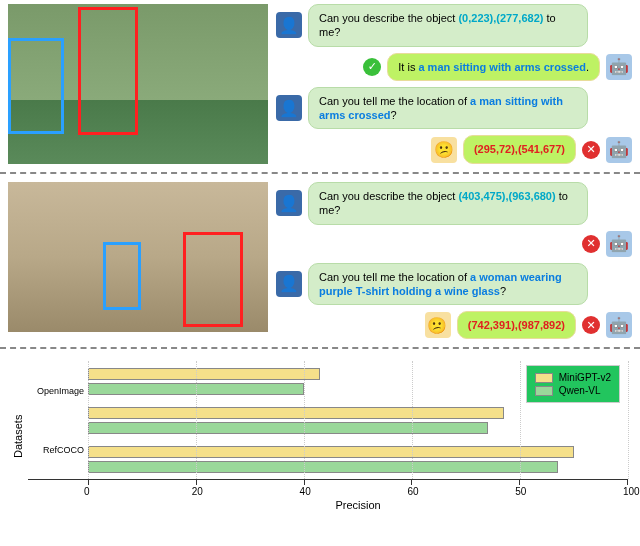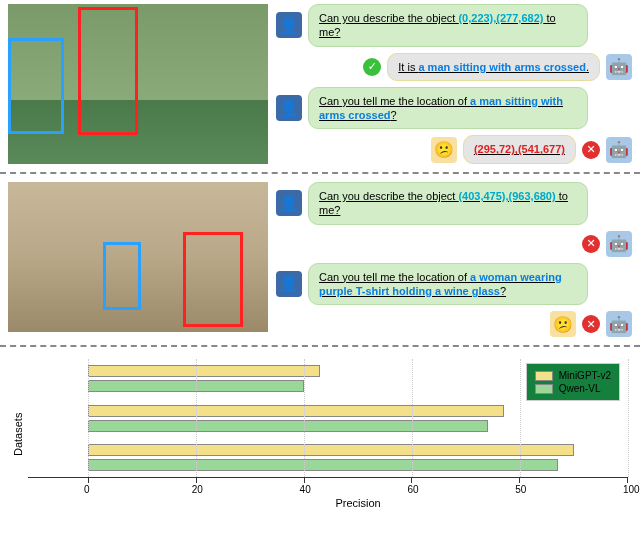--- a/index.html
+++ b/index.html
@@ -12,23 +12,23 @@
 .photo-bg { background: linear-gradient(to bottom, #7a9a6a 0%, #8aaa7a 60%, #4a7a4a 60%, #5a8a5a 100%); }
 .photo-bg2 { background: linear-gradient(to bottom, #c8b89a 0%, #b8a888 50%, #9a8a6a 100%); }
 .bbox { position: absolute; border: 3px solid; }
 .bbox-blue { border-color: #2aa0ff; }
 .bbox-red { border-color: #ff2020; }
 
 .chat-col { flex: 1; display: flex; flex-direction: column; gap: 6px; }
 .chat-row { display: flex; align-items: center; gap: 6px; }
 .chat-row.right { justify-content: flex-end; }
 
-.bubble { padding: 6px 10px; border-radius: 10px; line-height: 1.3; max-width: 280px; text-decoration: underline; }
+.bubble { padding: 6px 10px; border-radius: 10px; line-height: 1.3; max-width: 280px; }
 .bubble.green { background: #d4edc9; border: 1px solid #b8dca8; }
-.bubble.yellow { background: #e5e5e5; border: 1px solid #e8dc9a; }
+.bubble.yellow { background: #bef264; border: 1px solid #e8dc9a; }
 .bubble .hl-blue { color: #0a7de0; font-weight: bold; }
 .bubble .hl-cyan { color: #00a8c8; font-weight: bold; }
 .bubble .hl-red { color: #e02020; font-weight: bold; }
 
 .avatar { width: 26px; height: 26px; flex-shrink: 0; border-radius: 4px; display: flex; align-items: center; justify-content: center; font-size: 16px; }
 .avatar.user { background: #3a6aa8; color: #fff; }
 .avatar.robot { background: #a8c8e8; color: #4a6a9a; }
 .avatar.confused { background: #f8e0a0; color: #8a6a2a; }
 
 .badge { width: 18px; height: 18px; border-radius: 50%; display: flex; align-items: center; justify-content: center; font-size: 11px; color: #fff; flex-shrink: 0; }
@@ -44,21 +44,21 @@
 .ytick-labels div { flex: 1; display: flex; align-items: center; justify-content: flex-end; }
 .bars-zone { flex: 1; position: relative; display: flex; flex-direction: column; }
 .bar-group { flex: 1; display: flex; flex-direction: column; justify-content: center; gap: 3px; padding: 6px 0; }
 .bar { height: 12px; border: 1px solid #888; }
 .bar.yellow { background: #f5e08a; }
 .bar.green { background: #9ad89a; }
 .xticks { display: flex; margin-left: 60px; font-size: 10px; }
 .xticks div { flex: 1; text-align: left; border-left: 1px solid #333; height: 5px; position: relative; }
 .xticks div span { position: absolute; top: 6px; left: -5px; }
 .xlabel { text-align: center; font-size: 11px; margin-top: 14px; margin-left: 60px; }
-.legend { position: absolute; right: 20px; top: 12px; background: #15803d; border: 1px solid #ccc; padding: 4px 8px; font-size: 10px; }
+.legend { position: absolute; right: 20px; top: 12px; background: #22c55e; border: 1px solid #ccc; padding: 4px 8px; font-size: 10px; }
 .legend-row { display: flex; align-items: center; gap: 6px; margin: 2px 0; }
 .legend-sw { width: 18px; height: 10px; border: 1px solid #888; }
 
 .gridline { position: absolute; top: 0; bottom: 0; border-left: 1px dotted #ccc; }
 </style>
 </head>
 <body>
 
 <div class="panel">
   <div class="photo-box photo-bg" style="width:260px;height:160px;">
@@ -115,33 +115,38 @@
       <div class="avatar robot">🤖</div>
     </div>
     <div class="chat-row">
       <div class="avatar user">👤</div>
       <div class="bubble green">
         <span>Can you tell me the location of </span><span class="hl-blue">a woman wearing purple T-shirt holding a wine glass</span><span>?</span>
       </div>
     </div>
     <div class="chat-row right">
       <div class="avatar confused">😕</div>
+      <div class="bubble yellow">
+        <span class="hl-red">(742,391),(987,892)</span>
+      </div>
       <div class="badge err">✕</div>
       <div class="avatar robot">🤖</div>
     </div>
   </div>
 </div>
 
 <div class="divider"></div>
 
 <div class="chart-wrap">
   <div class="ylabel">Datasets</div>
   <div class="chart-inner">
     <div class="chart-area">
       <div class="ytick-labels">
+        <div>OpenImage</div>
+        <div>RefCOCO</div>
       </div>
       <div class="bars-zone">
         <div class="gridline" style="left:0%"></div>
         <div class="gridline" style="left:20%"></div>
         <div class="gridline" style="left:40%"></div>
         <div class="gridline" style="left:60%"></div>
         <div class="gridline" style="left:80%"></div>
         <div class="gridline" style="left:100%"></div>
         <div class="bar-group">
           <div class="bar yellow" style="width:43%"></div>

